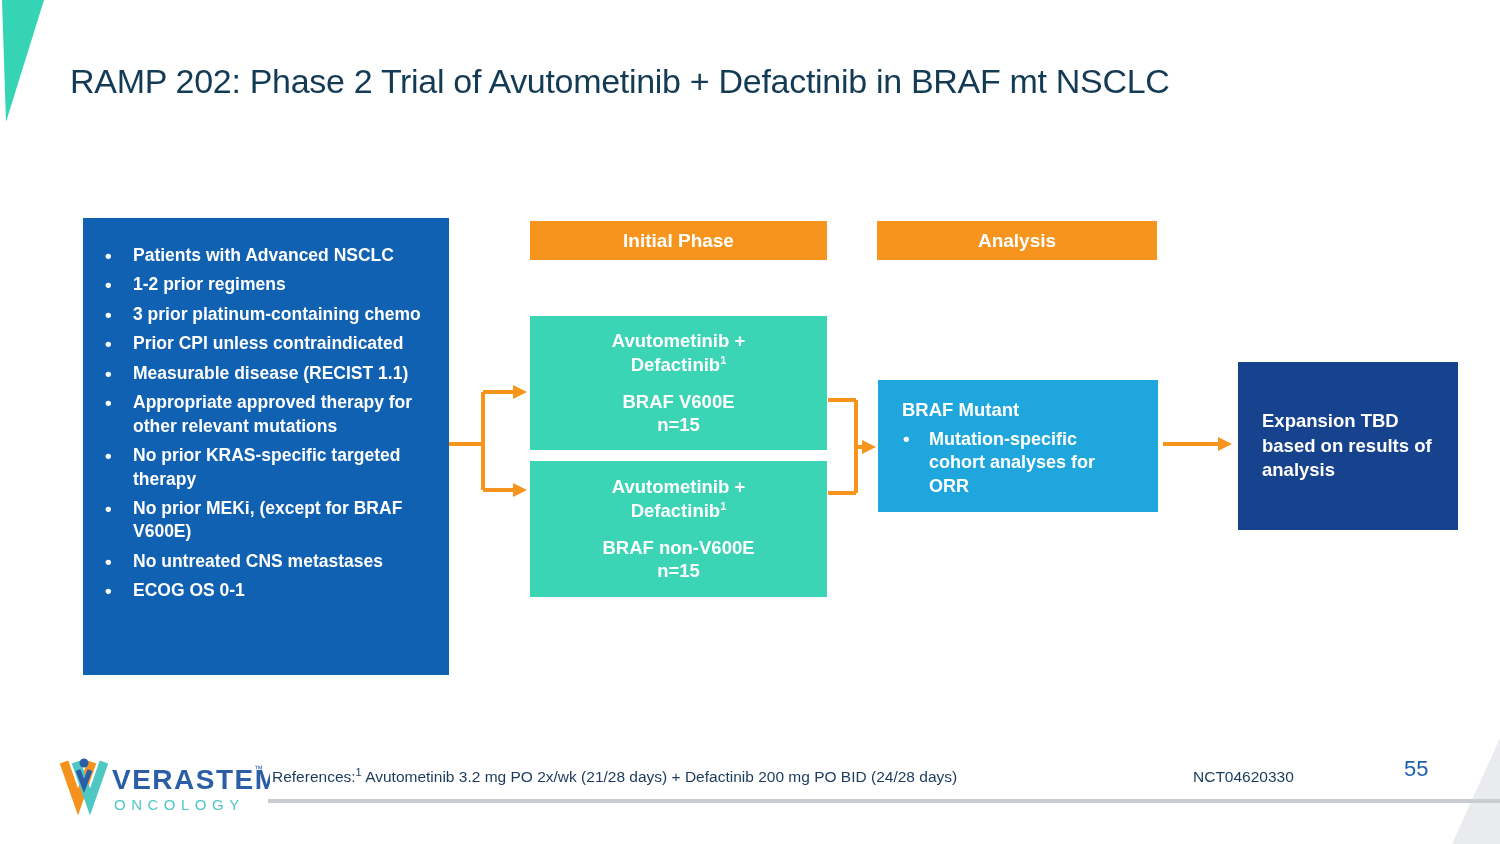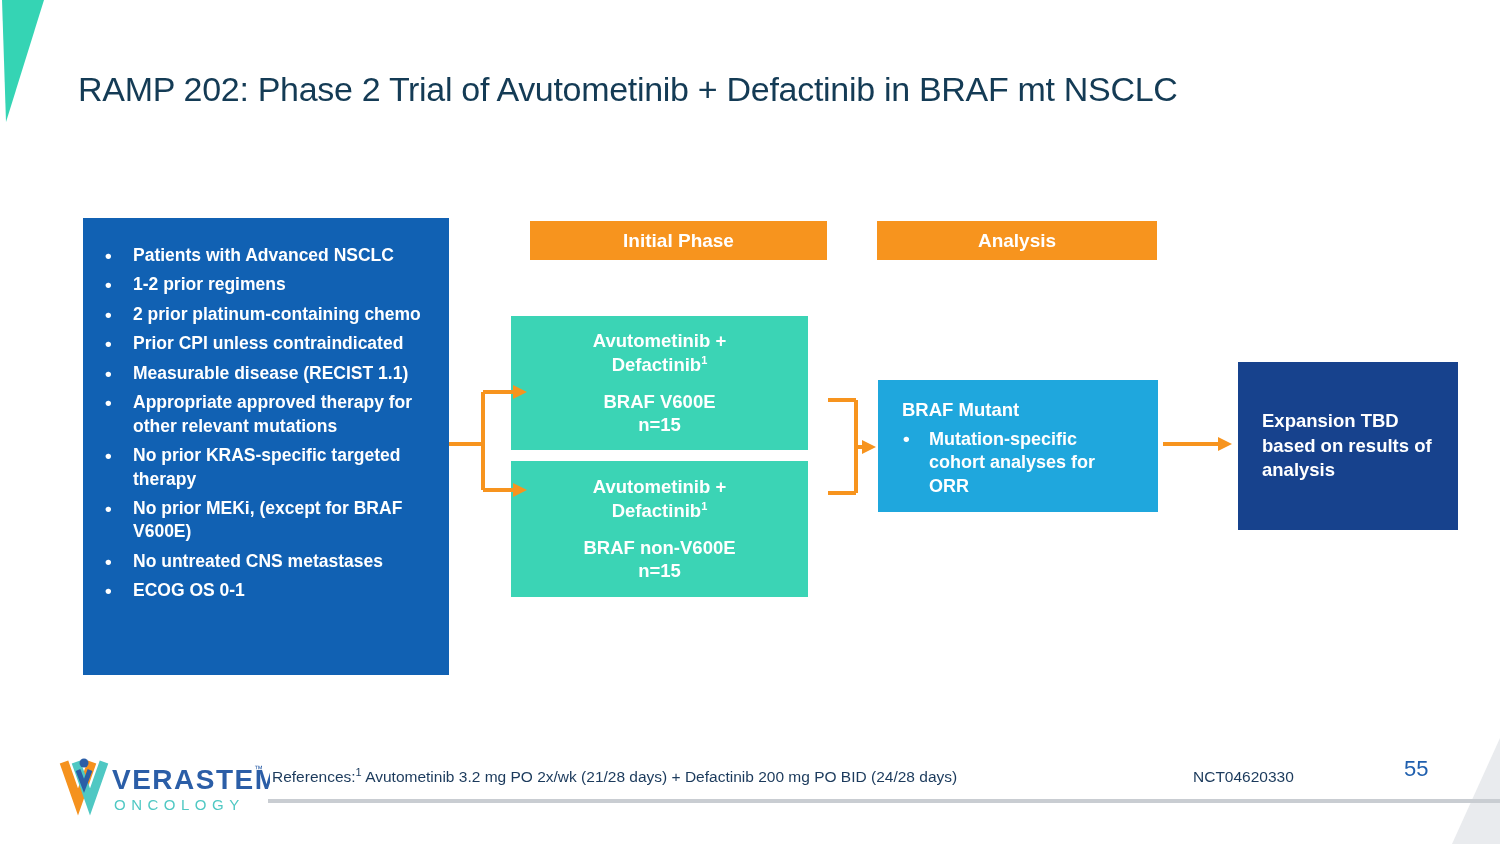--- a/index.html
+++ b/index.html
@@ -6,21 +6,21 @@
   .slide{
     position:relative;width:1500px;height:844px;overflow:hidden;background:#fff;
     font-family:"Liberation Sans",sans-serif;
   }
   
   .corner-svg{position:absolute;left:0;top:0;z-index:0;}
   .wedge-svg{position:absolute;right:0;bottom:0;z-index:0;}
   .footer-line{position:absolute;left:268px;top:799px;width:1232px;height:4px;background:var(--c-gray-line);z-index:1;}
   
   .title{
-    position:absolute;left:62px;top:54px;margin:16px;white-space:nowrap;
+    position:absolute;left:62px;top:54px;margin:8px;white-space:nowrap;
     font-size:34px;font-weight:400;color:var(--c-title-navy);letter-spacing:-0.3px;
   }
   
   .elig-box{
     position:absolute;left:83px;top:218px;width:366px;height:457px;box-sizing:border-box;
     background:var(--c-royal-blue);color:#fff;padding:26px 12px 0 20px;z-index:2;
   }
   .elig-box ul{list-style:none;margin:0;padding:0;}
   .elig-box li{
     position:relative;padding-left:30px;margin-bottom:6px;
@@ -29,21 +29,21 @@
   .elig-box li::before{content:"\2022";position:absolute;left:2px;top:-1px;font-size:19px;}
   
   .phase-header{
     position:absolute;display:flex;align-items:center;justify-content:center;
     background:var(--c-accent-orange);color:#fff;font-weight:bold;font-size:19px;z-index:2;
   }
   .header-initial{left:530px;top:221px;width:297px;height:39px;}
   .header-analysis{left:877px;top:221px;width:280px;height:39px;}
   
   .cohort-box{
-    position:absolute;left:511px;width:297px;box-sizing:border-box;z-index:2;
+    position:absolute;left:530px;width:297px;box-sizing:border-box;z-index:2;
     background:var(--c-teal-green);color:#fff;font-weight:bold;font-size:18.5px;line-height:1.28;
     display:flex;flex-direction:column;align-items:center;justify-content:center;text-align:center;
   }
   .cohort-1{top:316px;height:134px;}
   .cohort-2{top:461px;height:136px;}
   .cohort-box .drug{margin-bottom:13px;}
   sup{font-size:11px;line-height:0;}
   
   .analysis-box{
     position:absolute;left:878px;top:380px;width:280px;height:132px;box-sizing:border-box;
@@ -88,21 +88,21 @@
   <svg class="wedge-svg" width="60" height="110" viewBox="0 0 60 110">
     <polygon points="60,4 60,110 12,110" style="fill:var(--c-wedge-gray)"></polygon>
   </svg>
 
   <h1 class="title">RAMP 202: Phase 2 Trial of Avutometinib + Defactinib in BRAF mt NSCLC</h1>
 
   <div class="elig-box">
     <ul>
       <li>Patients with Advanced NSCLC</li>
       <li>1-2 prior regimens</li>
-      <li>2 prior platinum-containing chemo</li>
+      <li>3 prior platinum-containing chemo</li>
       <li>Prior CPI unless contraindicated</li>
       <li>Measurable disease (RECIST 1.1)</li>
       <li>Appropriate approved therapy for other relevant mutations</li>
       <li>No prior KRAS-specific targeted therapy</li>
       <li>No prior MEKi, (except for BRAF V600E)</li>
       <li>No untreated CNS metastases</li>
       <li>ECOG OS 0-1</li>
     </ul>
   </div>
 

